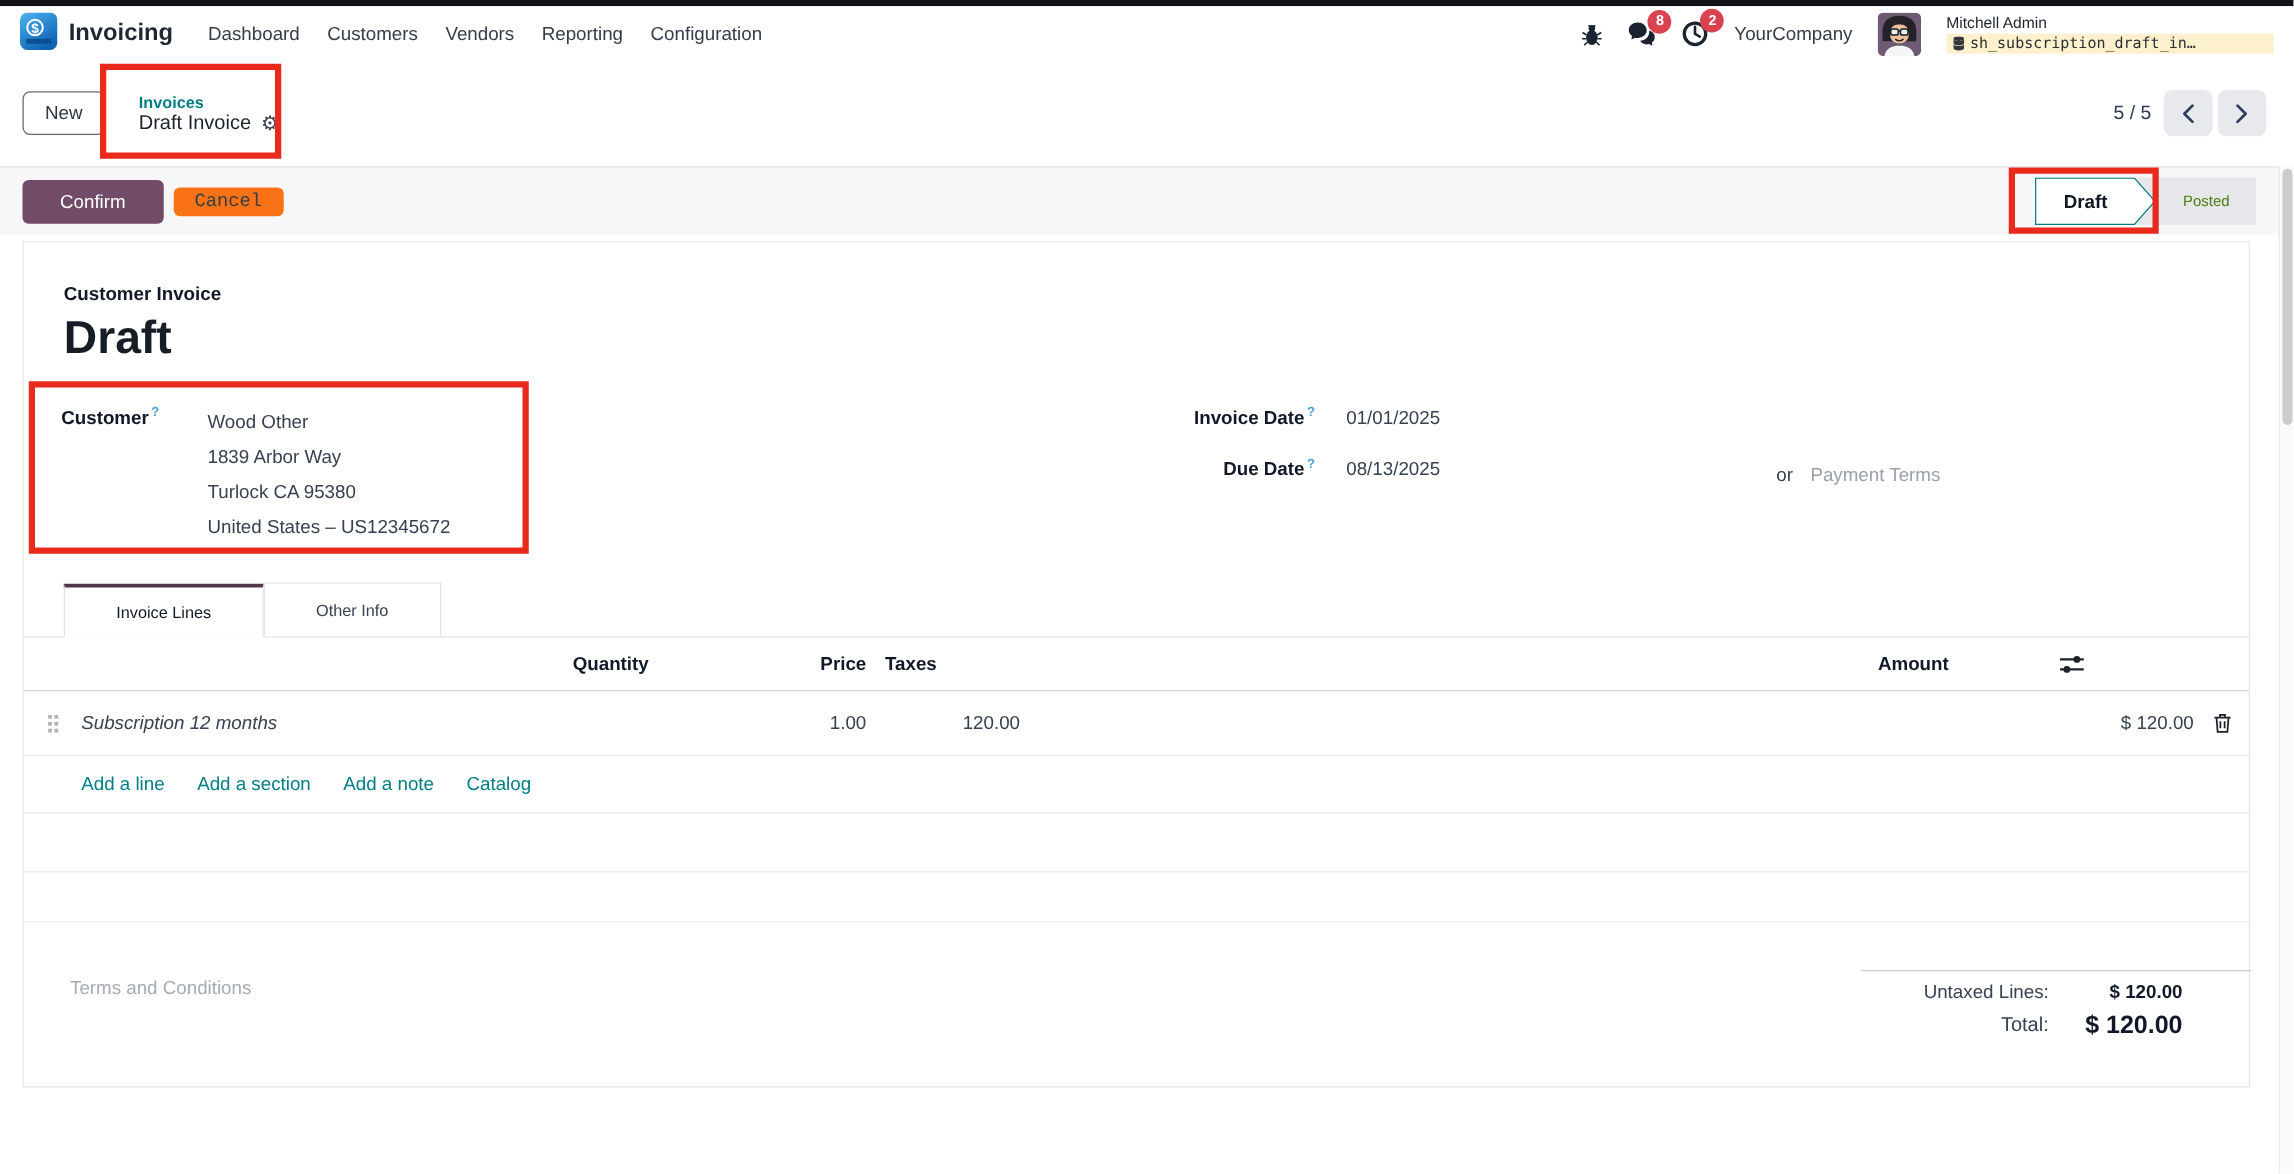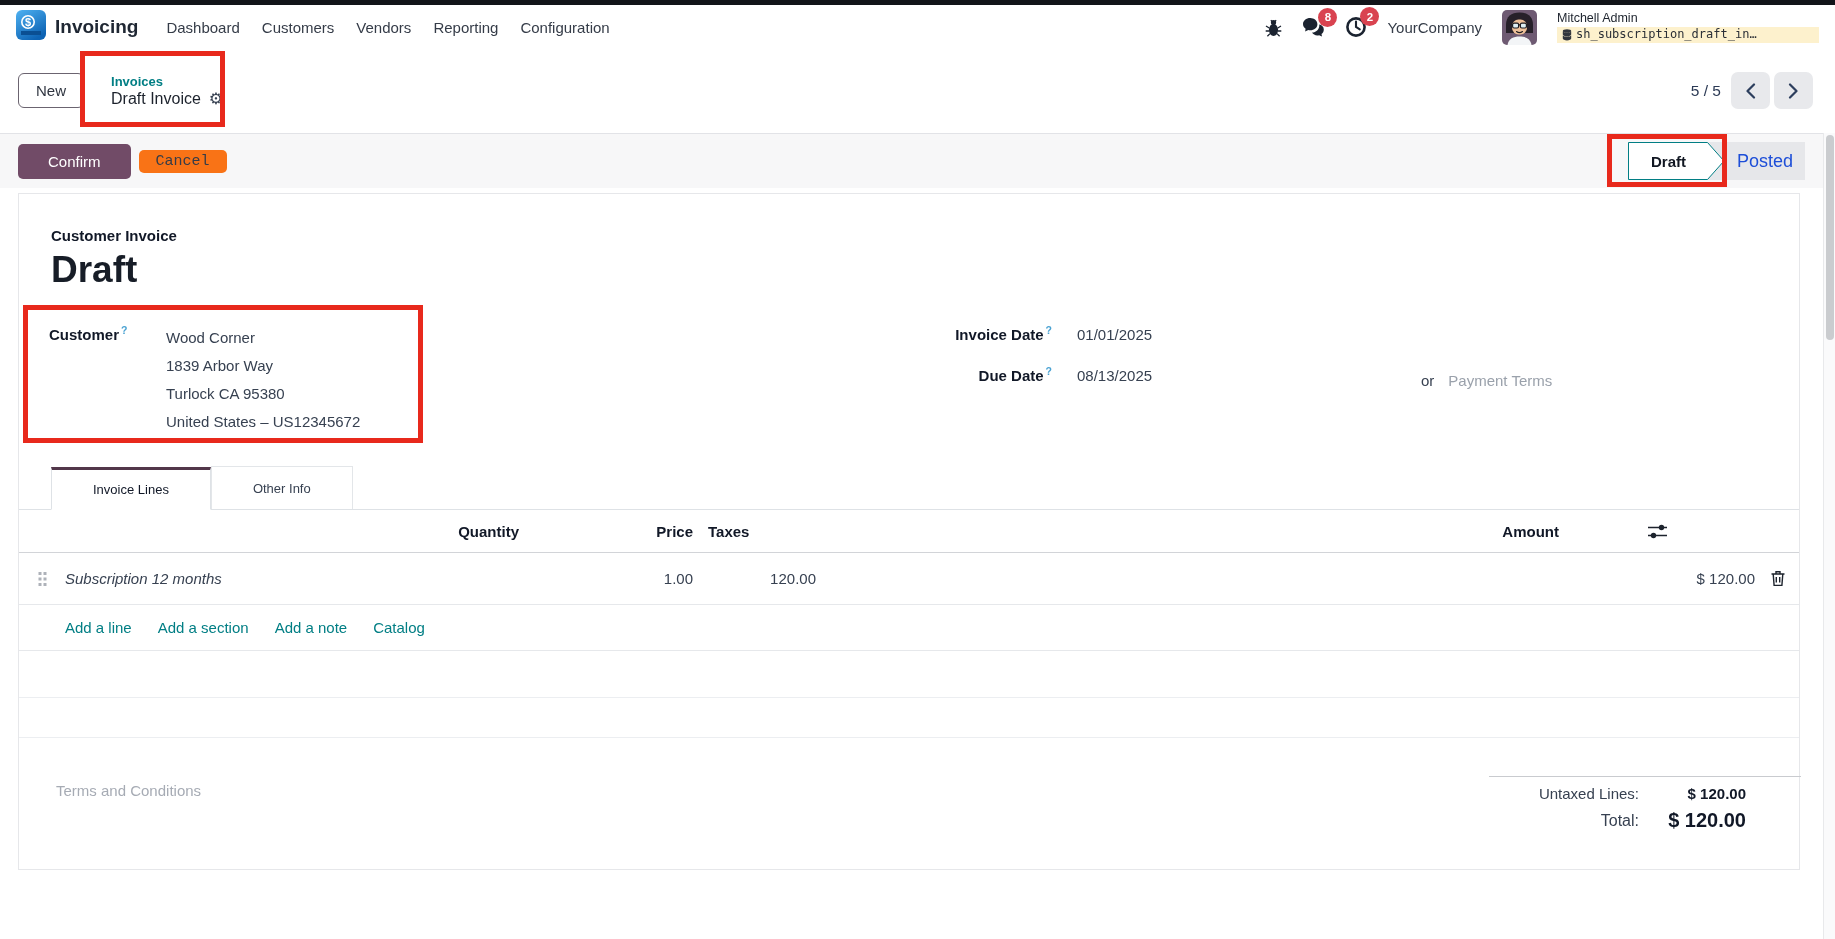--- a/index.html
+++ b/index.html
@@ -54,21 +54,21 @@
   .btn-cancel { background:#f97316; color:#353c48; border:none; border-radius:5px; padding:3px 17px;
                 font-size:15px; font-weight:500; margin-left:8px; cursor:pointer;
                 font-family:Liberation Mono, monospace; }
   .statusbar { margin-left:auto; display:flex; align-items:stretch; height:38px; background:#e6e7ea; }
   .state-draft { position:relative; width:97px; cursor:pointer; }
   .state-draft svg { position:absolute; top:0; left:0; }
   .state-draft span { position:absolute; left:0; right:16px; top:0; bottom:0;
                       display:flex; align-items:center; justify-content:center;
                       font-size:15px; font-weight:600; color:#111722; }
   .state-posted { width:80px; display:flex; align-items:center; justify-content:center;
-                  font-size:18px; font-weight:500; color:#1d4ed8; cursor:pointer; }
+                  font-size:12px; font-weight:500; color:#4d7c0f; cursor:pointer; }
 
   
   .sheet { position:absolute; top:193px; left:18px; width:1782px; height:677px; background:#fff;
            border:1px solid #e6e7ea; }
   .doc-type { position:absolute; left:32px; top:33px; font-size:15px; font-weight:700; color:#111827; }
   .doc-state { position:absolute; left:32px; top:55px; font-size:37px; font-weight:700; color:#171d27; }
 
   .field-customer { position:absolute; left:30px; top:130px; display:flex; }
   .fc-label { width:117px; font-size:15px; font-weight:700; color:#111827; }
   .help-sup { font-size:10.5px; color:#4aa2d2; vertical-align:super; margin-left:2px; font-weight:700; }
@@ -251,21 +251,21 @@
 
   <div class="sheet">
     <div class="doc-type">Customer Invoice</div>
     <h1 class="doc-state">Draft</h1>
 
     <div class="field-customer">
       <div class="fc-label">
         <span>Customer</span><sup class="help-sup">?</sup>
       </div>
       <div class="fc-values">
-        <div class="cust-name">Wood Corner</div>
+        <div class="cust-name">Wood Other</div>
         <div>1839 Arbor Way</div>
         <div>Turlock CA 95380</div>
         <div>United States – US12345672</div>
       </div>
     </div>
 
     <div class="field-dates">
       <div class="date-row">
         <div class="date-label">
           <span>Invoice Date</span><sup class="help-sup">?</sup>

